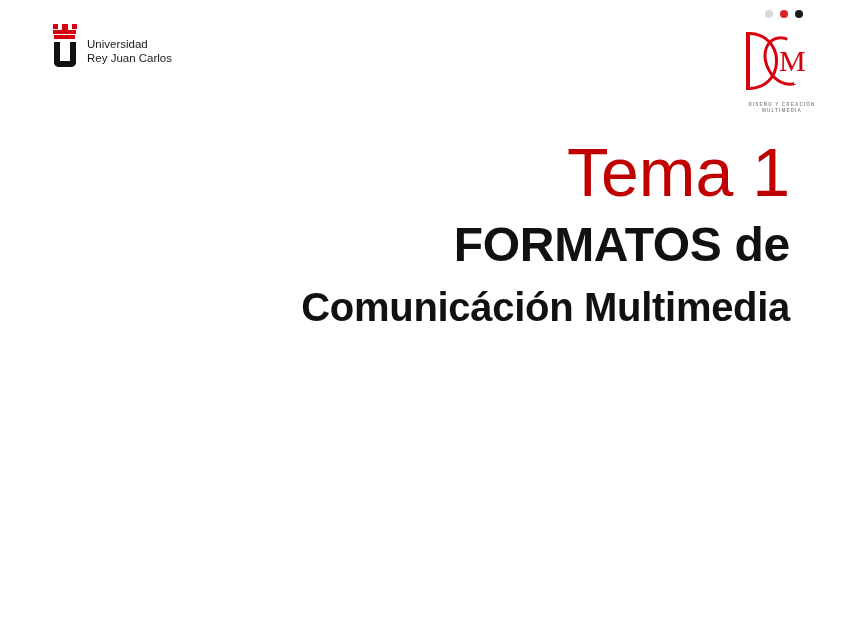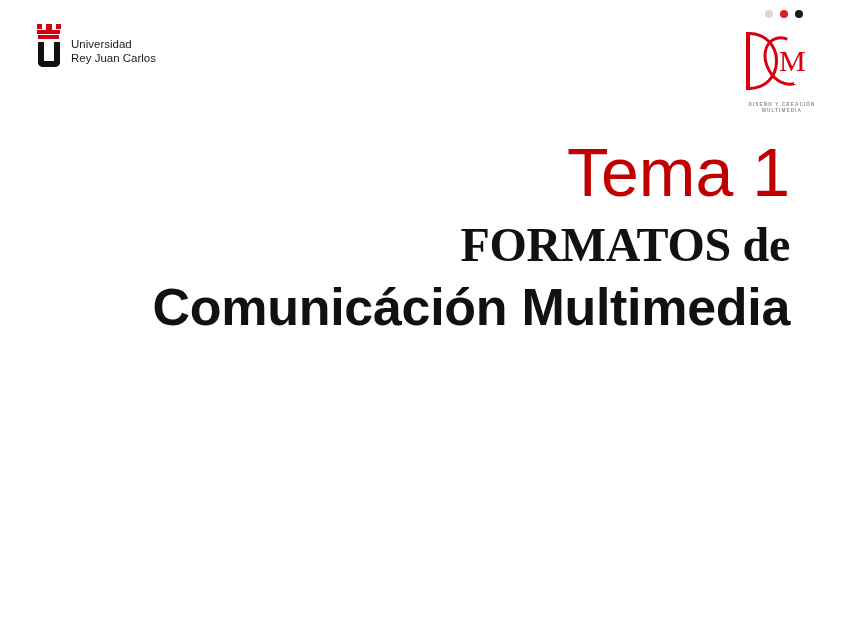--- a/index.html
+++ b/index.html
@@ -16,21 +16,21 @@
     position: relative;
     width: 848px;
     height: 636px;
     background: #ffffff;
     overflow: hidden;
   }
 
   
   .urjc-logo {
     position: absolute;
-    left: 36px;
+    left: 52px;
     top: 24px;
     display: flex;
     align-items: flex-start;
     gap: 9px;
   }
   .urjc-mark {
     position: relative;
     width: 26px;
     height: 44px;
     flex: 0 0 auto;
@@ -175,32 +175,32 @@
   }
   .tema {
     font-family: "Liberation Sans", sans-serif;
     font-weight: 300;
     font-size: 68px;
     line-height: 64px;
     color: #c00000;
     letter-spacing: 0px;
   }
   .heading-1 {
-    font-family: Liberation Serif, serif;
+    font-family: Liberation Sans, sans-serif;
     font-weight: bold;
     font-size: 48px;
     line-height: 62px;
     color: #111111;
     margin-top: 10px;
     letter-spacing: -0.3px;
   }
   .heading-2 {
     font-family: "Liberation Sans", sans-serif;
     font-weight: bold;
-    font-size: 52px;
+    font-size: 40px;
     line-height: 62px;
     color: #111111;
     letter-spacing: -0.3px;
   }
   .body-area {
     position: absolute;
     left: 0;
     top: 375px;
     width: 848px;
     height: 261px;

